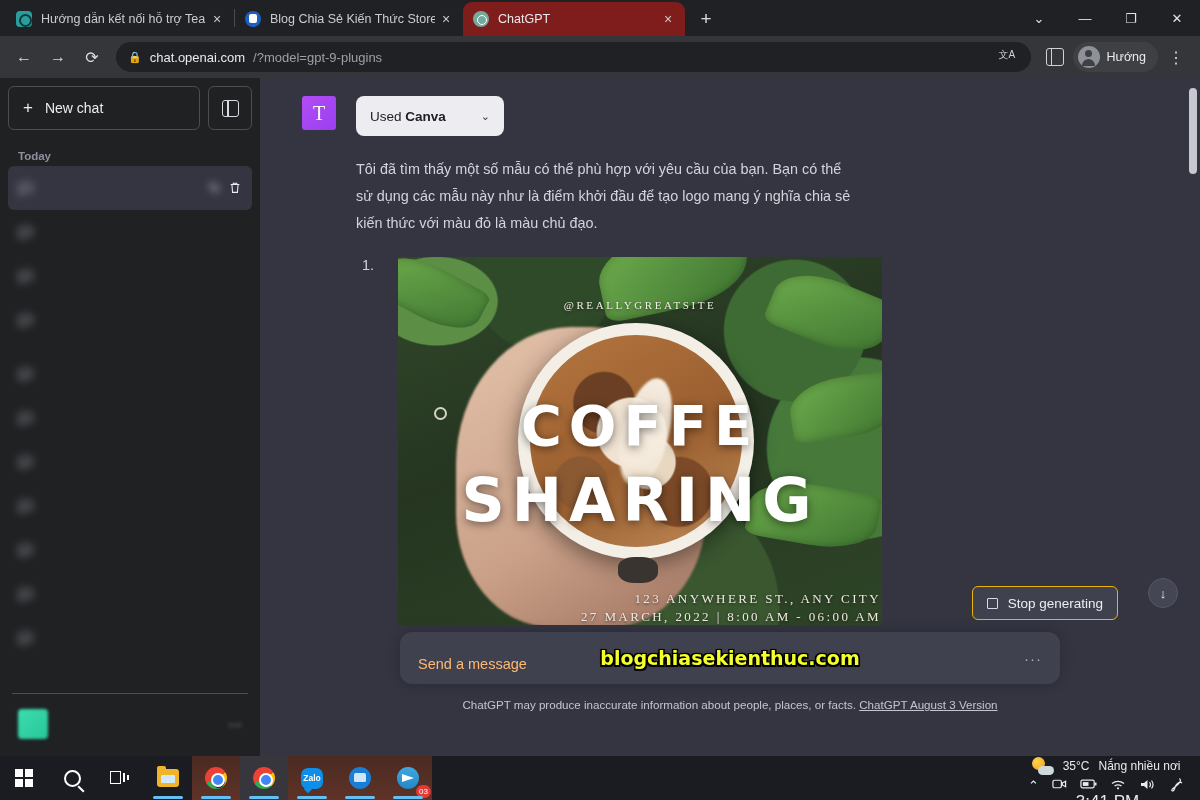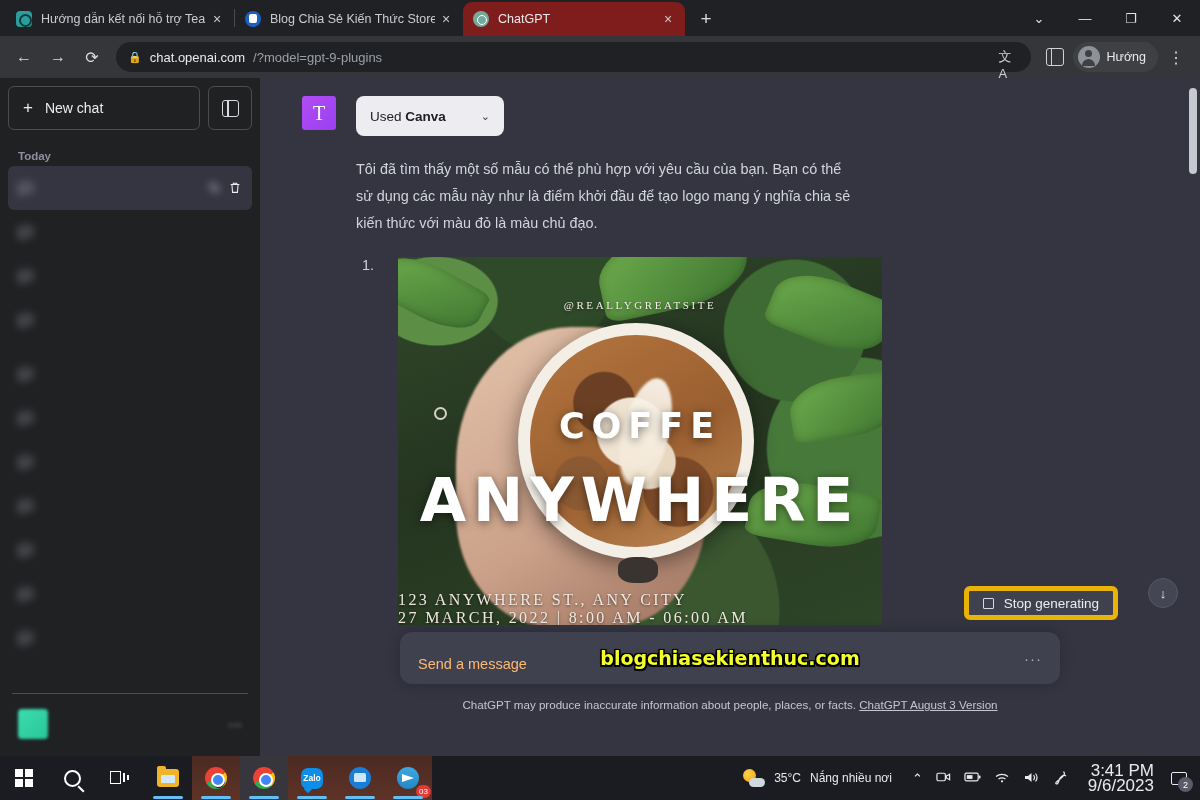--- a/index.html
+++ b/index.html
@@ -110,21 +110,21 @@
   }
   .avatar-circ:before {
     content:""; position:absolute; width:7px;height:7px;border-radius:50%;
     background:#3f4043; left:7.5px; top:4px;
   }
   .avatar-circ:after {
     content:""; position:absolute; width:13px;height:7px;border-radius:7px 7px 0 0;
     background:#3f4043; left:4.5px; top:13px;
   }
   .translate-ic {
-    width: 20px; height: 18px; position: relative; color:#cfd2d6; font-size: 13px;
+    width: 20px; height: 18px; position: relative; color:#cfd2d6; font-size: 10px;
   }
 
   
   .app {
     position: absolute; left: 0; top: 78px; width: 1200px; height: 678px;
     display: flex; background: #343541;
   }
   .sidebar {
     width: 260px; flex: 0 0 260px; background: #202123;
     display: flex; flex-direction: column; padding: 8px;
@@ -262,37 +262,37 @@
     color: #f3efe9; font-size: 11px; letter-spacing: 2.6px;
     font-family: "Liberation Serif", serif;
     text-shadow: 0 1px 3px rgba(0,0,0,.55);
   }
   .p-title {
     position: absolute; top: 132px; left: 0; right: 0; text-align: center;
     color: #fff; line-height: 74px; letter-spacing: 7px;
     font-family: "DejaVu Sans", sans-serif; font-weight: 700;
     text-shadow: 0 2px 10px rgba(0,0,0,.5);
   }
-  .p-title .l1 { font-size: 35px; display: block; }
+  .p-title .l1 { font-size: 56px; display: block; }
   .p-title .l2 { font-size: 60px; display: block; }
   .p-addr, .p-date {
-    position: absolute; left: 0; right: 1px; text-align: left;
+    position: absolute; left: 0; right: 1px; text-align: right;
     color: #efe9e0; font-family: "Liberation Serif", serif;
-    letter-spacing: 2.4px; font-size: 16px;
+    letter-spacing: 2.4px; font-size: 13px;
     text-shadow: 0 1px 3px rgba(0,0,0,.6);
   }
   .p-addr { top: 334px; }
   .p-date { top: 352px; }
 
   
   .stopbtn {
     position: absolute; right: 82px; bottom: 136px;
     height: 34px; display: flex; align-items: center; gap: 10px;
     padding: 0 14px; border-radius: 6px; background: #40414f;
-    border: 5px solid #eab308; color: #ececf1; font-size: 13.5px;
+    border: 1px solid #eab308; color: #ececf1; font-size: 13.5px;
   }
   .stop-sq { width: 11px; height: 11px; border: 1.6px solid #d9d9e3; border-radius: 1px; }
   .scrolldown {
     position: absolute; right: 22px; bottom: 148px;
     width: 30px; height: 30px; border-radius: 50%;
     background: #444654; border: 1px solid #565869;
     display: flex; align-items: center; justify-content: center;
     color: #ececf1; font-size: 13px;
   }
   .helpbtn {
@@ -400,21 +400,21 @@
     content:""; position:absolute; left:5px; top:7px; width:0;height:0;
     border-left: 12px solid #fff; border-top:4px solid transparent; border-bottom:4px solid transparent;
   }
   .badge-red {
     position:absolute; right:1px; bottom:2px; min-width:15px; height:13px; padding:0 2px;
     border-radius:7px; background:#e53935; color:#fff; font-size:8px;
     display:flex;align-items:center;justify-content:center;
   }
   .tb-right {
     margin-left: auto; display: flex; align-items: center; gap: 0; height: 44px;
-    padding-right: 6px; color: #e8eaed; font-size: 12px;
+    padding-right: 6px; color: #e8eaed; font-size: 12px; flex-direction: column;
   }
   .weather { display: flex; align-items: center; gap: 9px; padding: 0 10px; }
   .sun {
     width: 22px; height: 20px; position: relative;
   }
   .sun i.ball { position:absolute; left:0; top:1px; width:13px;height:13px;border-radius:50%;
     background: radial-gradient(circle at 35% 35%, #ffd54a, #f39c12); }
   .sun i.cloud { position:absolute; right:0; bottom:1px; width:16px;height:9px;border-radius:6px; background:#cfd8dc; }
   .tray { display: flex; align-items: center; gap: 13px; padding: 0 10px; }
   .tray span { font-size: 13px; line-height: 1; }
@@ -646,21 +646,21 @@
                   <div class="crema">
                     <div class="latte-leaf"></div>
                   </div>
                 </div>
                 <div class="ring"></div>
                 <div class="poster-handle"></div>
 
                 <div class="p-site">@REALLYGREATSITE</div>
                 <div class="p-title">
                   <span class="l1">COFFE</span>
-                  <span class="l2">ANYWHERE</span>
+                  <span class="l2">SHARING</span>
                 </div>
                 <div class="p-addr">123 ANYWHERE ST., ANY CITY</div>
                 <div class="p-date">27 MARCH, 2022 | 8:00 AM - 06:00 AM</div>
               </div>
             </div>
 
           </div>
         </div>
       </div>
 

